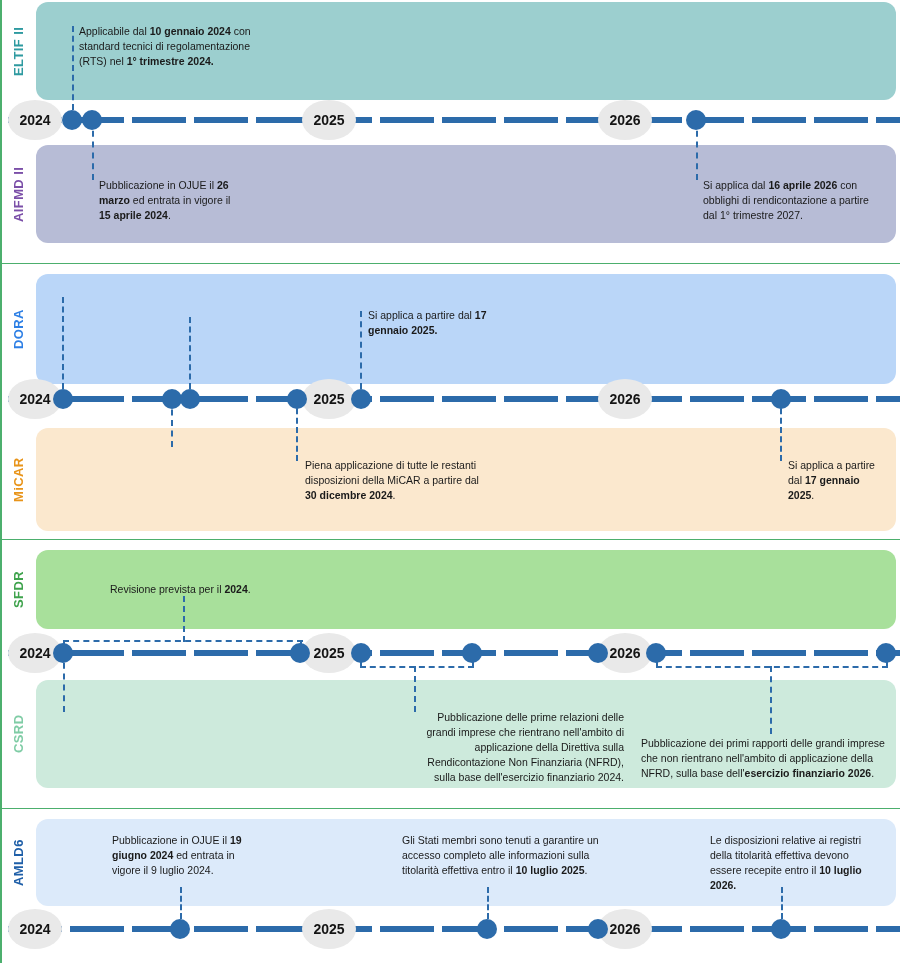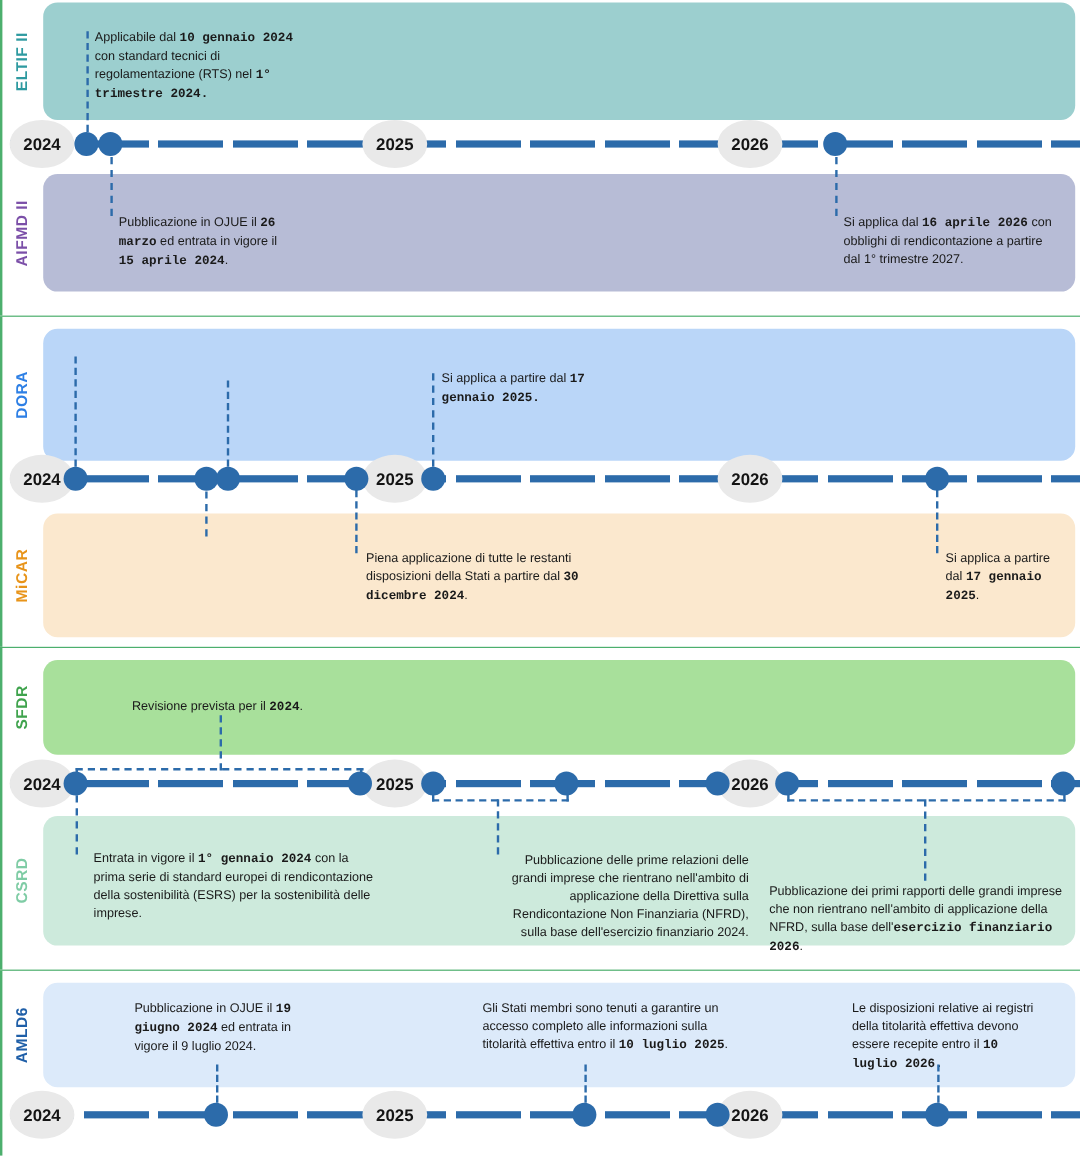--- a/index.html
+++ b/index.html
@@ -51,21 +51,21 @@
     justify-content: center;
   }
 
   
   .note {
     position: absolute;
     font-size: 10.5px;
     line-height: 1.42;
     color: #1a1a1a;
   }
-  .note b { font-weight: bold; font-family: Liberation Mono, monospace; }
+  .note b { font-weight: bold; }
 
   
   .axis {
     position: absolute;
     left: 0;
     width: 900px;
     height: 40px;
   }
   .axis-line {
     position: absolute;
@@ -195,21 +195,21 @@
     <div class="panel panel-bottom"></div>
 
     <div class="side-label" style="top:10px;height:110px;color:#2D7FE5;">DORA</div>
     <div class="side-label" style="top:164px;height:103px;color:#E8941A;">MiCAR</div>
 
     <div class="note" style="left:368px;top:44px;width:150px;">
       <span>Si applica a partire dal </span><b>17 gennaio 2025.</b>
     </div>
 
     <div class="note" style="left:305px;top:194px;width:180px;">
-      <span>Piena applicazione di tutte le restanti disposizioni della Stati a partire dal </span><b>30 dicembre 2024</b><span>.</span>
+      <span>Piena applicazione di tutte le restanti disposizioni della MiCAR a partire dal </span><b>30 dicembre 2024</b><span>.</span>
     </div>
     <div class="note" style="left:788px;top:194px;width:100px;">
       <span>Si applica a partire dal </span><b>17 gennaio 2025</b><span>.</span>
     </div>
 
     <div class="vline" style="left:62px;top:33px;height:92px;"></div>
     <div class="vline" style="left:189px;top:53px;height:72px;"></div>
     <div class="vline" style="left:360px;top:47px;height:78px;"></div>
     <div class="vline" style="left:171px;top:135px;height:48px;"></div>
     <div class="vline" style="left:296px;top:135px;height:62px;"></div>
@@ -234,23 +234,20 @@
     <div class="panel panel-top"></div>
     <div class="panel panel-bottom"></div>
 
     <div class="side-label" style="top:10px;height:79px;color:#3FA34D;">SFDR</div>
     <div class="side-label" style="top:140px;height:108px;color:#7FCCA5;">CSRD</div>
 
     <div class="note" style="left:110px;top:42px;width:220px;">
       <span>Revisione prevista per il </span><b>2024</b><span>.</span>
     </div>
 
-    <div class="note" style="left:78px;top:168px;width:237px;">
-      <span>Entrata in vigore il </span><b>1° gennaio 2024</b><span> con la prima serie di standard europei di rendicontazione della sostenibilità (ESRS) per la sostenibilità delle imprese.</span>
-    </div>
     <div class="note" style="left:419px;top:170px;width:205px;text-align:right;">
       <span>Pubblicazione delle prime relazioni delle grandi imprese che rientrano nell'ambito di applicazione della Direttiva sulla Rendicontazione Non Finanziaria (NFRD), sulla base dell'esercizio finanziario 2024.</span>
     </div>
     <div class="note" style="left:641px;top:196px;width:248px;">
       <span>Pubblicazione dei primi rapporti delle grandi imprese che non rientrano nell'ambito di applicazione della NFRD, sulla base dell'</span><b>esercizio finanziario 2026</b><span>.</span>
     </div>
 
     <div class="hline" style="left:63px;top:100px;width:240px;"></div>
     <div class="vline" style="left:63px;top:100px;height:12px;"></div>
     <div class="vline" style="left:300px;top:100px;height:12px;"></div>

